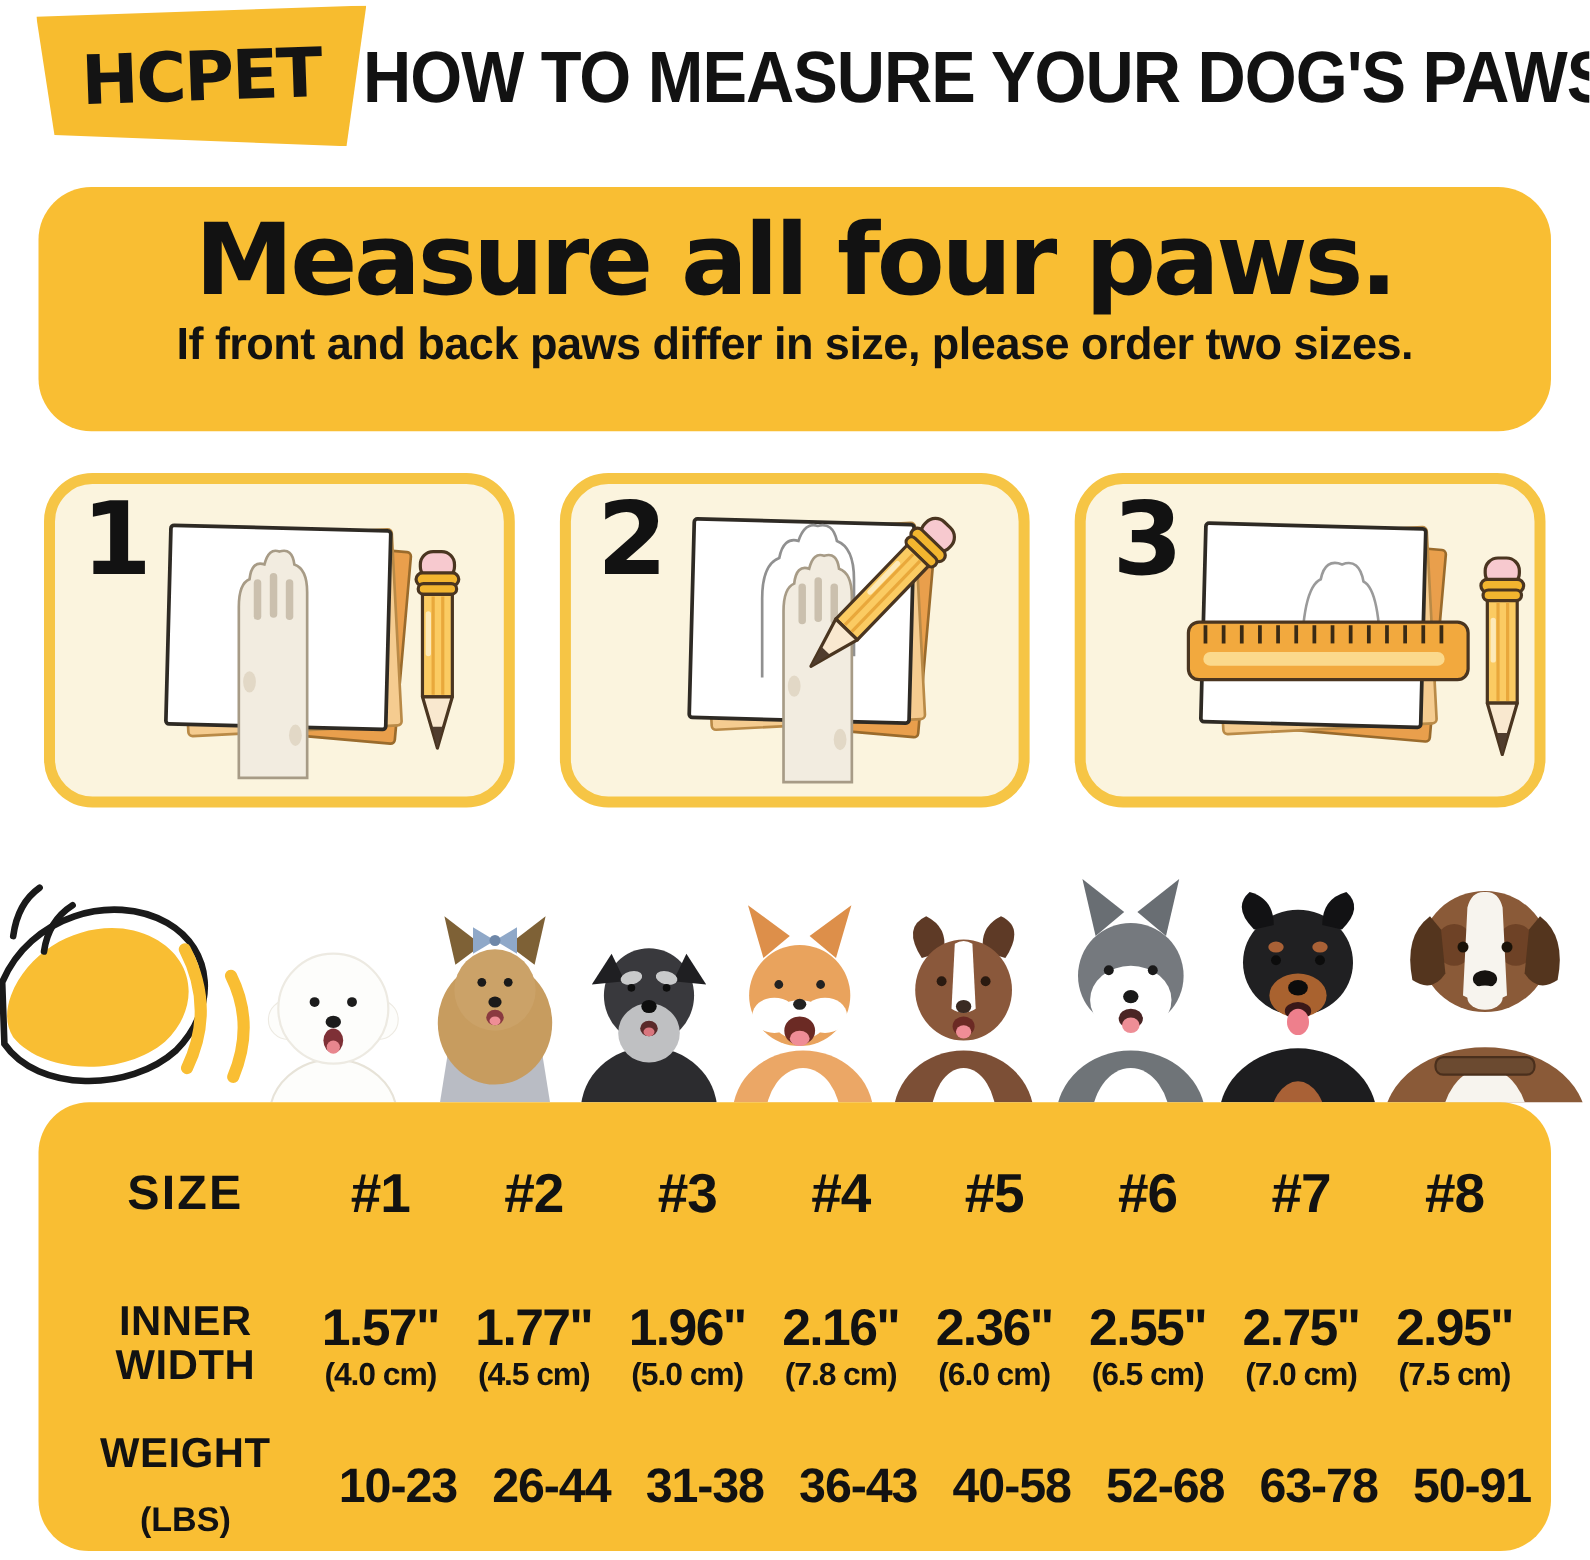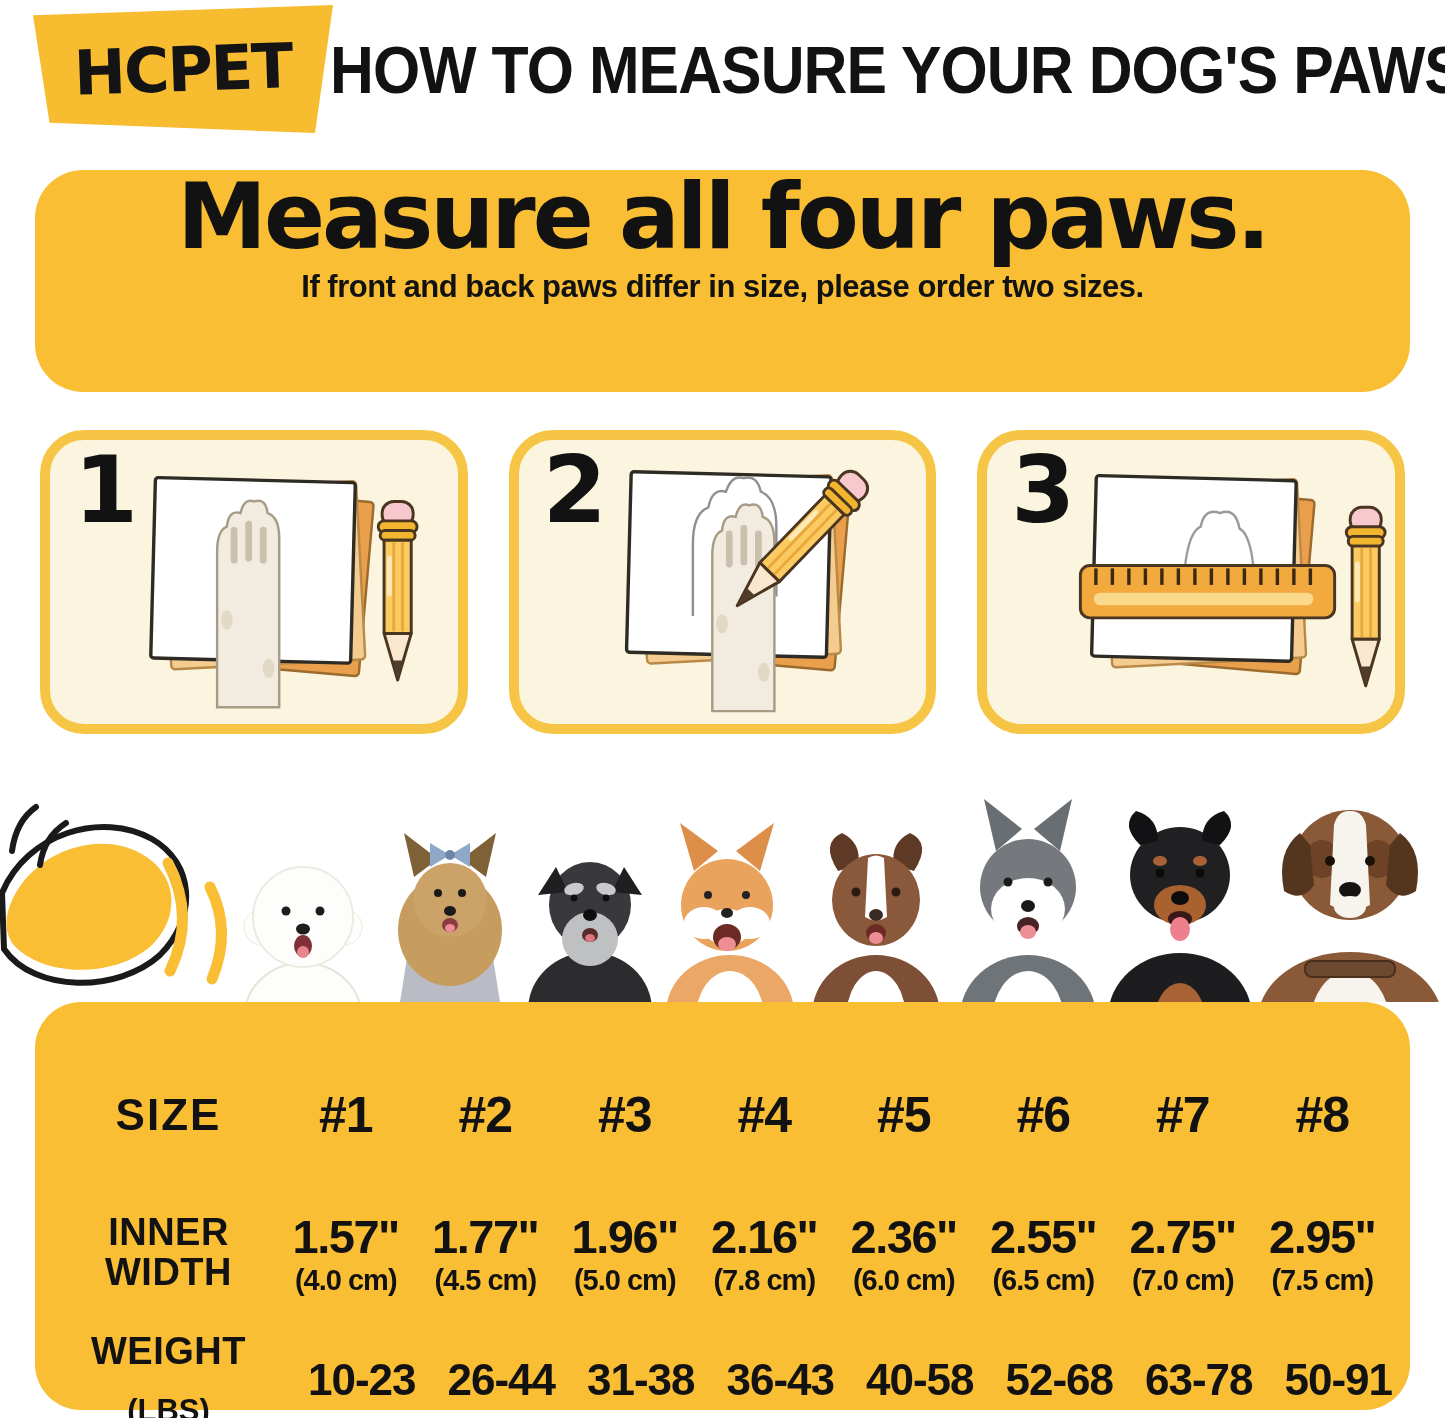--- a/index.html
+++ b/index.html
@@ -11,41 +11,41 @@
         clip-path:polygon(0% 8%,100% 0%,94% 100%,5.5% 92%);
         display:flex;align-items:center;justify-content:center;}
   .logo span{font-family:"DejaVu Sans",sans-serif;font-weight:800;font-size:62px;
         letter-spacing:-2px;transform:rotate(-2deg);color:#141414;}
   .header-title{position:absolute;left:330px;top:32px;font-size:66px;font-weight:700;
         letter-spacing:-1px;white-space:nowrap;transform:scaleX(0.92);transform-origin:left center;}
 
   
   .banner{position:absolute;left:35px;top:170px;width:1375px;height:222px;background:#F9BE33;
         border-radius:48px;text-align:center;}
-  .banner-title{font-family:"DejaVu Sans",sans-serif;font-weight:800;
+  .banner-title{margin-top:20px;font-family:"DejaVu Sans",sans-serif;font-weight:800;
         font-size:90px;letter-spacing:-3px;line-height:1.05;}
-  .banner-sub{font-weight:700;font-size:31px;letter-spacing:-0.5px;margin-top:4px;}
+  .banner-sub{font-weight:700;font-size:41px;letter-spacing:-0.5px;margin-top:4px;}
 
   
   .steps{position:absolute;left:40px;top:430px;width:1365px;height:304px;display:flex;gap:41px;}
   .card{flex:1;background:#FBF4DE;border:10px solid #F6C545;border-radius:44px;position:relative;
         box-sizing:border-box;overflow:hidden;}
   .card .num{position:absolute;left:24px;top:0px;font-family:"DejaVu Sans",sans-serif;
         font-weight:800;font-size:92px;line-height:1.1;}
   .card svg.illus{position:absolute;right:6px;top:8px;width:330px;height:268px;}
 
   
   .dogs{position:absolute;left:0;top:765px;width:1445px;height:237px;}
   .dogs svg{display:block;}
 
   
   .chart{position:absolute;left:35px;top:1002px;width:1375px;height:408px;background:#F9BE33;
         border-radius:46px;display:grid;grid-template-columns:215px repeat(8,1fr);
         grid-template-rows:118px 158px 1fr;align-items:center;
-        padding:54px 18px 10px 26px;box-sizing:border-box;}
+        padding:24px 18px 10px 26px;box-sizing:border-box;}
   .lbl{font-weight:700;text-align:center;line-height:1.05;}
   .lbl-size{font-size:44px;letter-spacing:2px;}
   .lbl-main{font-size:38px;display:block;letter-spacing:0.5px;}
   .lbl-sub{font-size:31px;display:block;margin-top:23px;}
   .v-size{font-size:50px;font-weight:700;text-align:center;letter-spacing:-1px;}
   .cell-width{text-align:center;}
   .v-in{font-size:47px;font-weight:700;letter-spacing:-1.5px;}
   .v-cm{font-size:29px;font-weight:700;letter-spacing:-1px;}
   .v-wt{font-size:44px;font-weight:700;text-align:right;letter-spacing:-1px;}
 </style>

